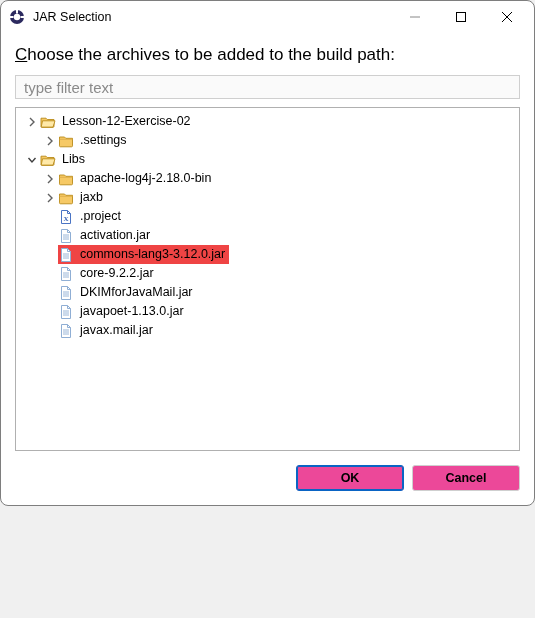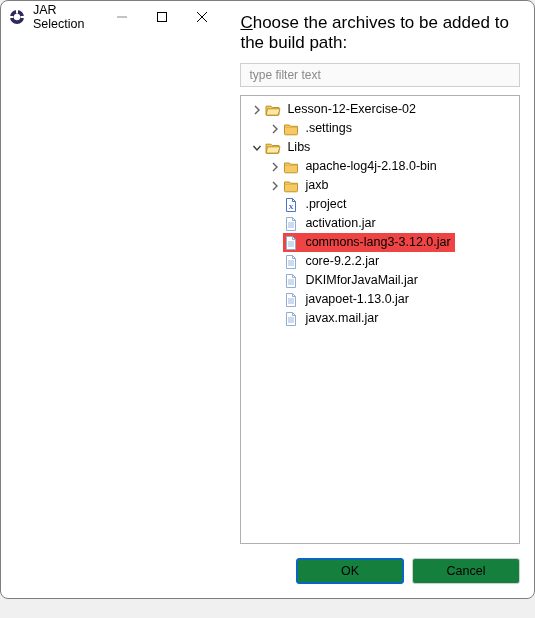--- a/index.html
+++ b/index.html
@@ -1,36 +1,36 @@
 <!DOCTYPE html>
 <html><head>
 <meta charset="utf-8">
 <style>
   html,body{margin:0;padding:0;font-family:"Segoe UI",Tahoma,sans-serif;font-size:12.5px;color:#000;background:#f0f0f0;}
-  .window{width:535px;height:599px;background:#fff;border:1px solid #7e7e7e;border-radius:8px;box-sizing:border-box;display:flex;flex-direction:row;overflow:hidden;}
+  .window{width:535px;height:506px;background:#fff;border:1px solid #7e7e7e;border-radius:8px;box-sizing:border-box;display:flex;flex-direction:column;overflow:hidden;}
   .titlebar{height:32px;display:flex;align-items:center;padding:0 4px 0 8px;}
   .titlebar-icon{width:16px;height:16px;margin-right:8px;flex:0 0 auto;}
   .titlebar-title{flex:1 1 auto;font-size:12.5px;}
   .titlebar-btn{width:46px;height:30px;display:flex;align-items:center;justify-content:center;color:#000;}
   .content{flex:1 1 auto;display:flex;flex-direction:column;padding:8px 14px 14px 14px;}
   .prompt{margin:4px 0 10px 0;font-size:17px;}
   .underline-letter{text-decoration:underline;}
-  .filter{width:100%;box-sizing:border-box;height:24px;border:1px solid #cfcfcf;background:#fafafa;padding:2px 8px;font-family:inherit;font-size:12px;color:#8b5cf6;outline:none;margin-bottom:8px;}
+  .filter{width:100%;box-sizing:border-box;height:24px;border:1px solid #cfcfcf;background:#fafafa;padding:2px 8px;font-family:inherit;font-size:15px;color:#8b5cf6;outline:none;margin-bottom:8px;}
   .filter::placeholder{color:#8a8a8a;}
   .tree{flex:1 1 auto;border:1px solid #b0b0b0;background:#fff;overflow:auto;padding:4px 0;}
   .row{display:flex;align-items:center;height:19px;line-height:19px;padding-right:6px;white-space:nowrap;user-select:none;}
   .twisty{width:16px;display:flex;align-items:center;justify-content:center;flex:0 0 auto;color:#555;}
   .twisty-spacer{width:16px;flex:0 0 auto;}
   .icon{width:16px;height:16px;flex:0 0 auto;margin-right:4px;display:flex;align-items:center;justify-content:center;}
   .indent{display:inline-block;flex:0 0 auto;}
   .label-wrap{display:inline-flex;align-items:center;height:100%;padding:0 4px 0 0;}
   .row.selected .label-wrap{background:#ef4444;}
   .row .name{padding-left:2px;}
   .buttons{display:flex;justify-content:flex-end;gap:8px;margin-top:14px;}
-  .btn{width:108px;height:26px;border:1px solid #cfcfcf;background:#15803d;border-radius:3px;font-family:inherit;font-size:12.5px;}
+  .btn{width:108px;height:26px;border:1px solid #cfcfcf;background:#ec4899;border-radius:3px;font-family:inherit;font-size:12.5px;font-weight:bold;}
   .btn.default{border-color:#0a64c4;box-shadow:inset 0 0 0 1px #0a64c4;}
   svg{display:block;}
 </style>
 </head>
 <body>
 
 <div class="window">
 
   <div class="titlebar">
     <span class="titlebar-icon">

